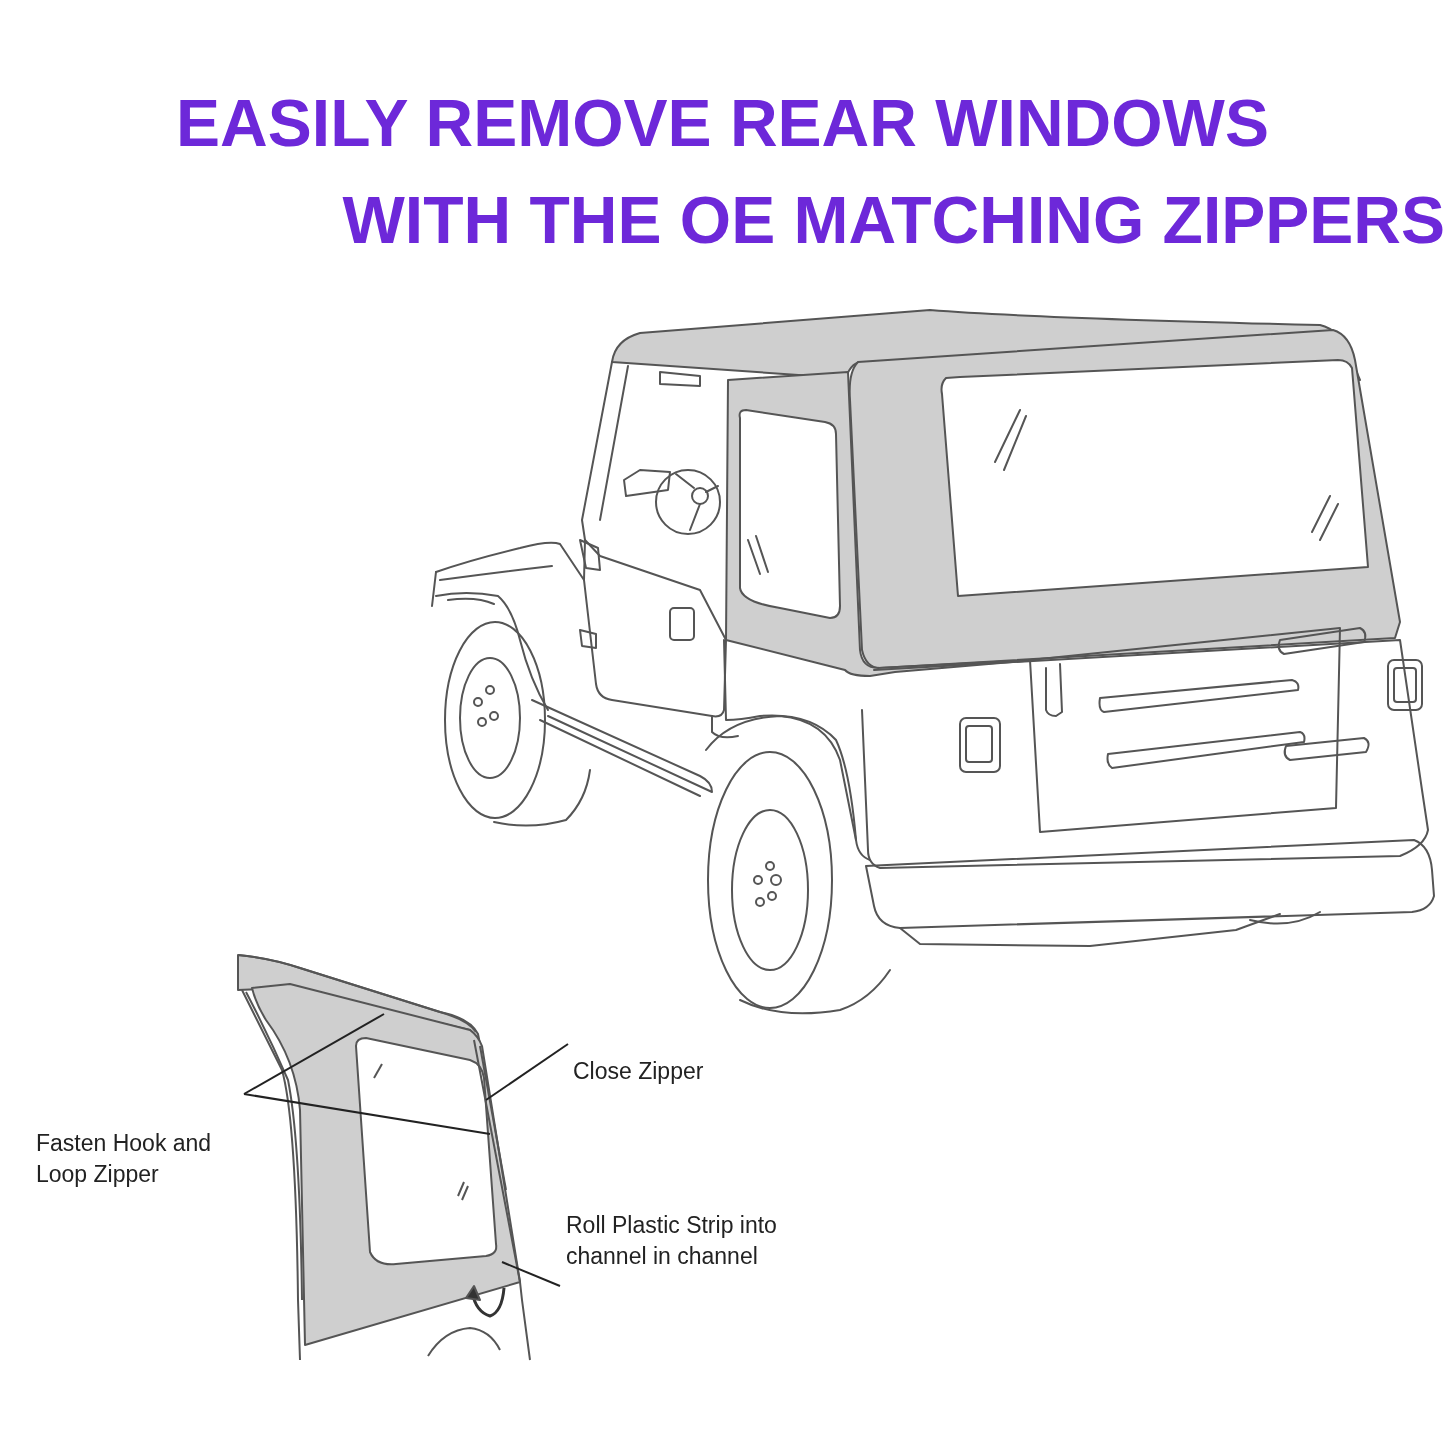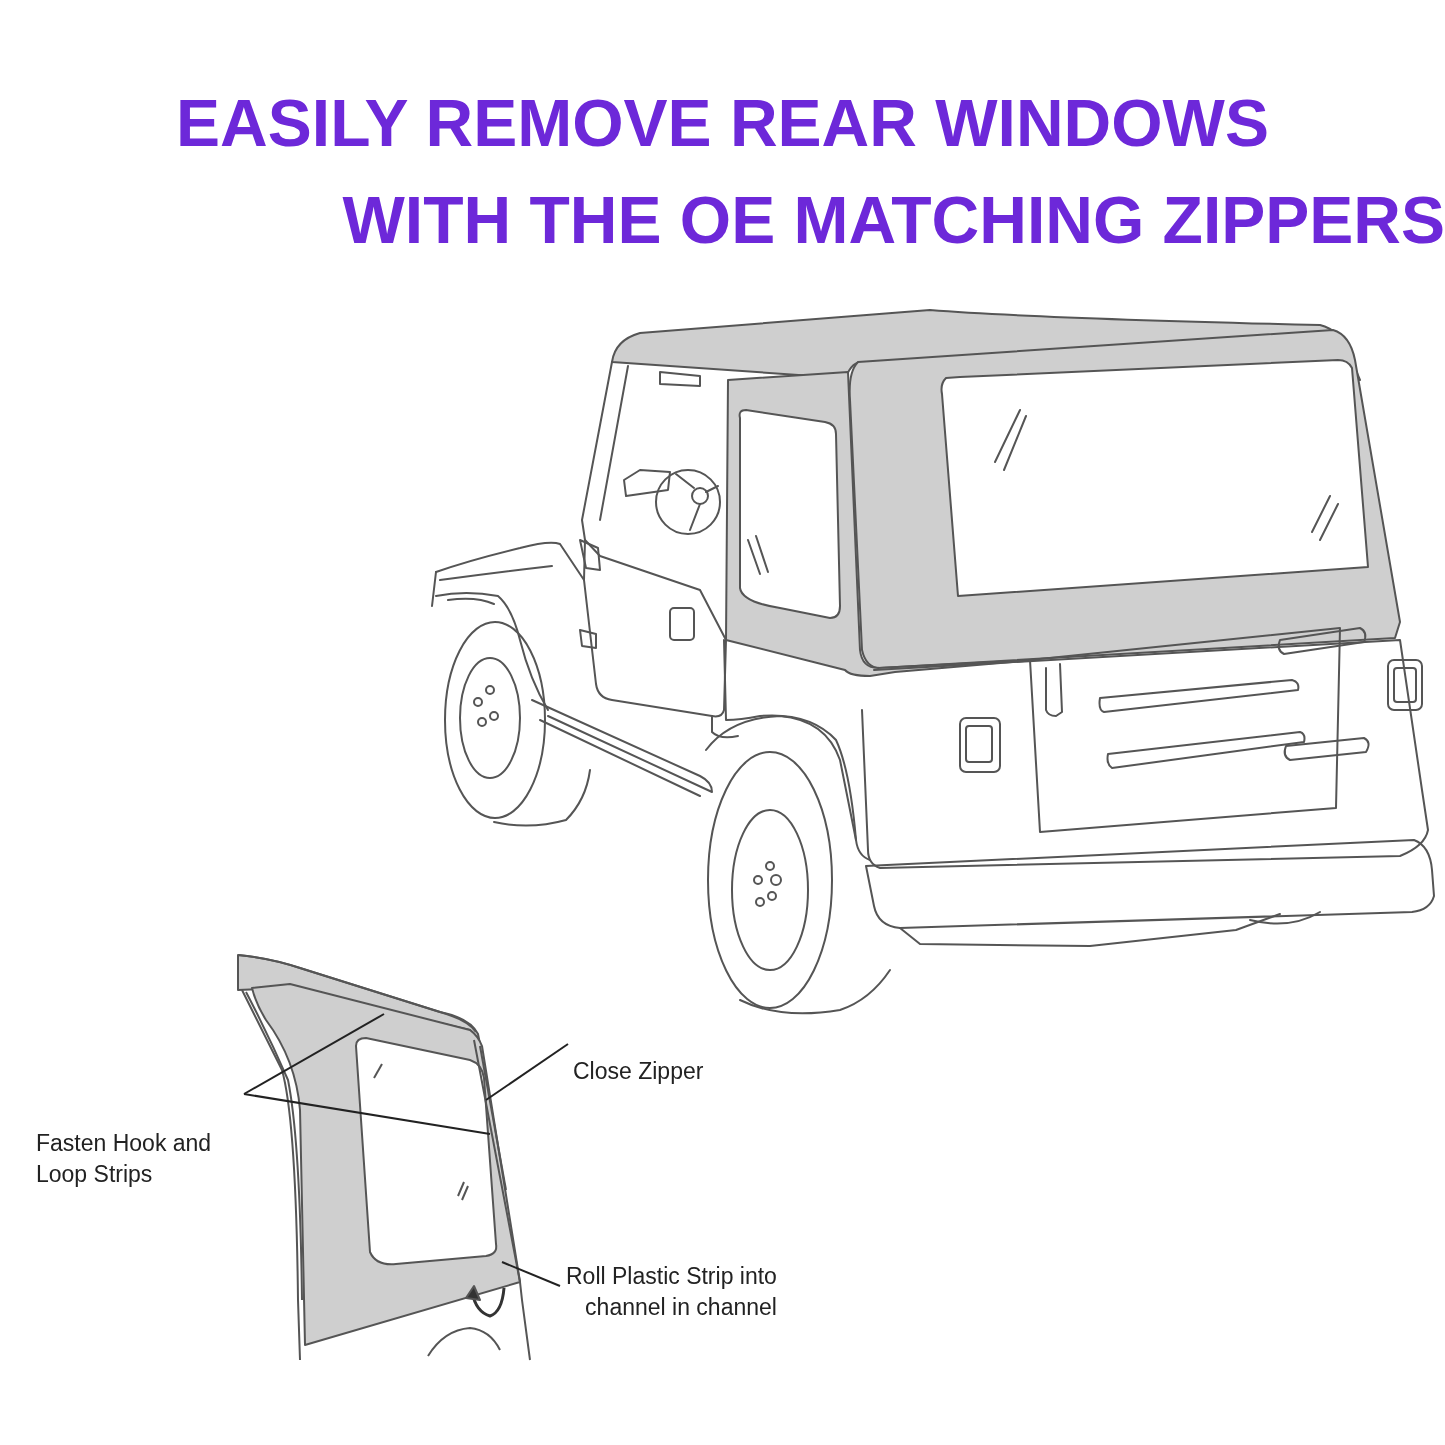--- a/index.html
+++ b/index.html
@@ -7,21 +7,21 @@
          font-family: "Liberation Sans", sans-serif; }
   .headline { position: absolute; left: 0; width: 1445px; text-align: center;
               font-family: "Liberation Sans", sans-serif; font-weight: bold;
               font-size: 66px; color: #6d28d9; letter-spacing: 0px; line-height: 1; }
   #line1 { top: 90px; }
   #line2 { top: 187px; text-align: right; }
   .label { position: absolute; font-family: "Liberation Sans", sans-serif;
            font-size: 23px; color: #222; line-height: 31px; white-space: nowrap; }
   #lbl-close { left: 573px; top: 1056px; }
   #lbl-fasten { left: 36px; top: 1080px; margin-top: 48px; }
-  #lbl-roll { left: 566px; top: 1261px; text-align: right; }
+  #lbl-roll { left: 566px; top: 1210px; }
   svg.art { position: absolute; left: 0; top: 0; }
 </style>
 </head>
 <body>
 
 <div class="headline" id="line1">EASILY REMOVE REAR WINDOWS</div>
 <div class="headline" id="line2">WITH THE OE MATCHING ZIPPERS</div>
 
 <svg class="art" width="1445" height="1445" viewBox="0 0 1445 1445">
   <g fill="none" stroke="#555" stroke-width="2" stroke-linejoin="round" stroke-linecap="round">
@@ -127,18 +127,18 @@
     <path d="M568,1044 L486,1100"></path>
     <path d="M244,1094 L384,1014"></path>
     <path d="M244,1094 L490,1134"></path>
     <path d="M560,1286 L502,1262"></path>
   </g>
 </svg>
 
 <div class="label" id="lbl-close">Close Zipper</div>
 <div class="label" id="lbl-fasten">
   <div>Fasten Hook and</div>
-  <div>Loop Strips</div>
+  <div>Loop Zipper</div>
 </div>
 <div class="label" id="lbl-roll">
   <div>Roll Plastic Strip into</div>
   <div>channel in channel</div>
 </div>
 
 </body></html>

